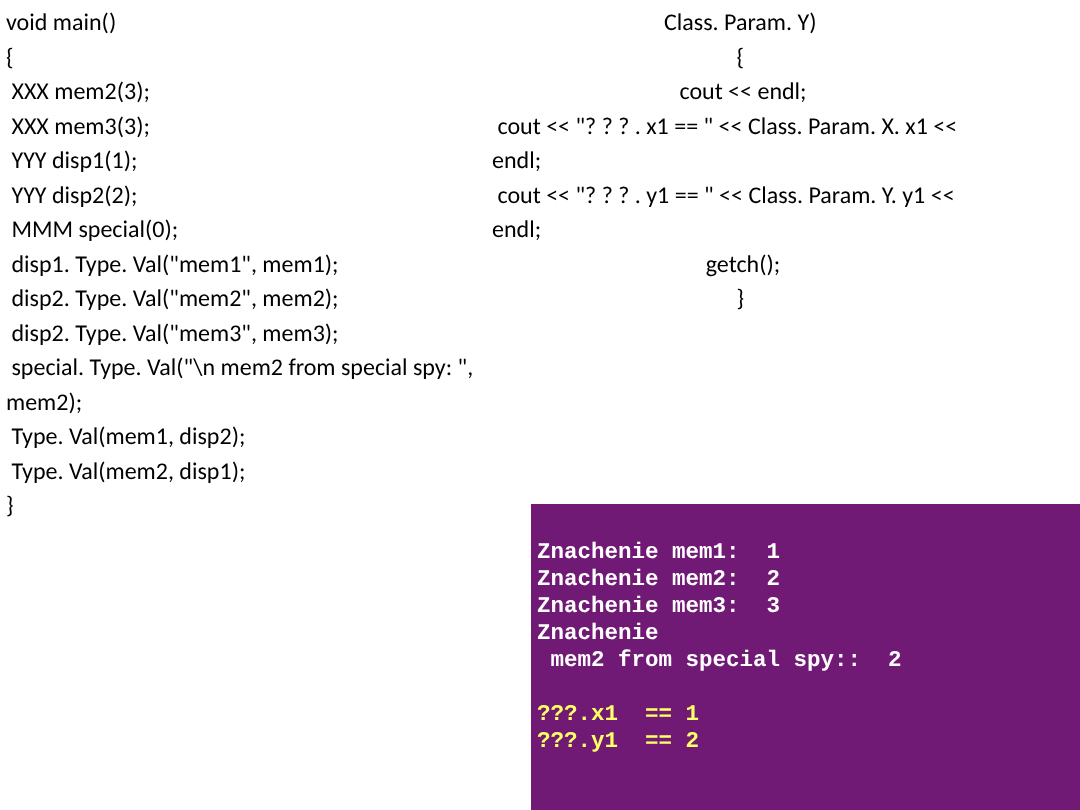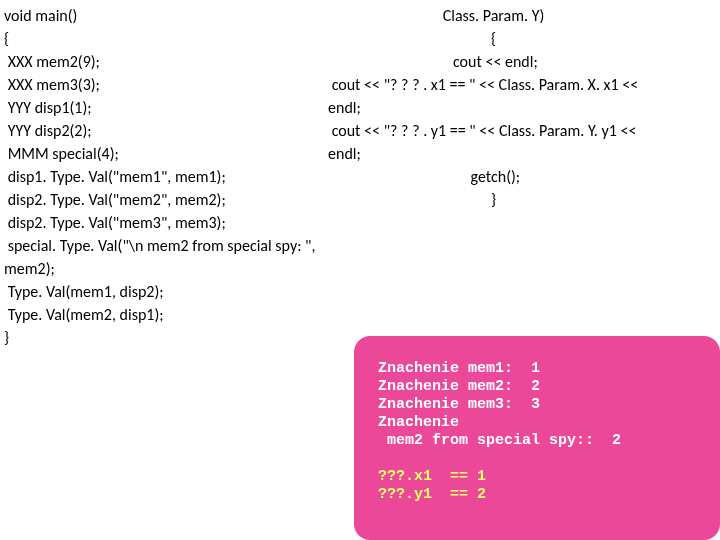--- a/index.html
+++ b/index.html
@@ -37,46 +37,45 @@
   }
   .gap {
     height: 10px;
   }
   .console {
     position: absolute;
     left: 354px;
     top: 336px;
     width: 366px;
     height: 204px;
-    background: #ec4899;
+    background: #701a75;
     color: #fff;
     font-family: "Courier New", Courier, monospace;
     font-size: 15px;
     line-height: 18px;
-    padding: 6px 24px;
+    padding: 6px 4px;
     white-space: pre;
     font-weight: bold;
-    border-radius: 16px;
   }
   .console .yellow {
     color: #ffff66;
   }
 </style>
 </head>
 <body>
 
 <div class="columns">
   <div class="col col-left">
     <div class="line">void main()</div>
     <div class="line">{</div>
-    <div class="line"> XXX mem2(9);</div>
+    <div class="line"> XXX mem2(3);</div>
     <div class="line"> XXX mem3(3);</div>
     <div class="line"> YYY disp1(1);</div>
     <div class="line"> YYY disp2(2);</div>
-    <div class="line"> MMM special(4);</div>
+    <div class="line"> MMM special(0);</div>
     <div class="line"> disp1. Type. Val("mem1", mem1);</div>
     <div class="line"> disp2. Type. Val("mem2", mem2);</div>
     <div class="line"> disp2. Type. Val("mem3", mem3);</div>
     <div class="line"> special. Type. Val("\n mem2 from special spy: ", mem2);</div>
     <div class="line"> Type. Val(mem1, disp2);</div>
     <div class="line"> Type. Val(mem2, disp1);</div>
     <div class="line">}</div>
     <div class="gap"></div>
   </div>
   <div class="col col-right">

